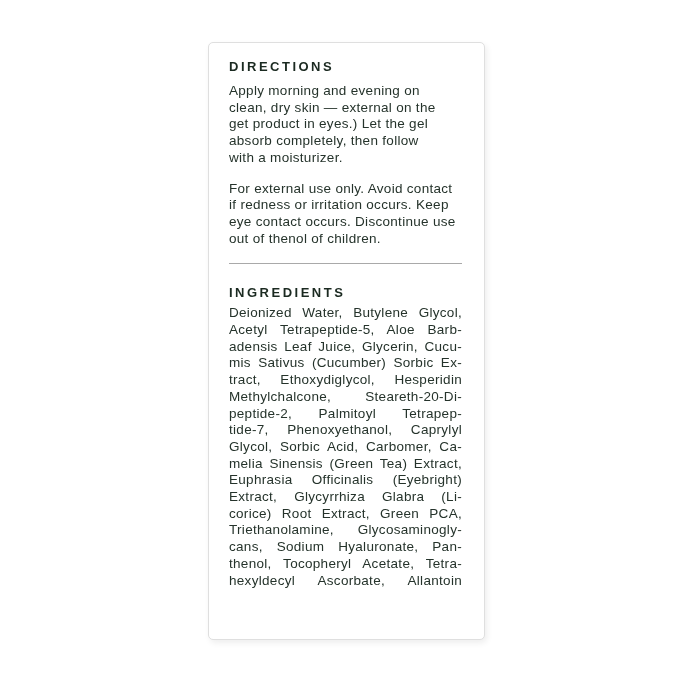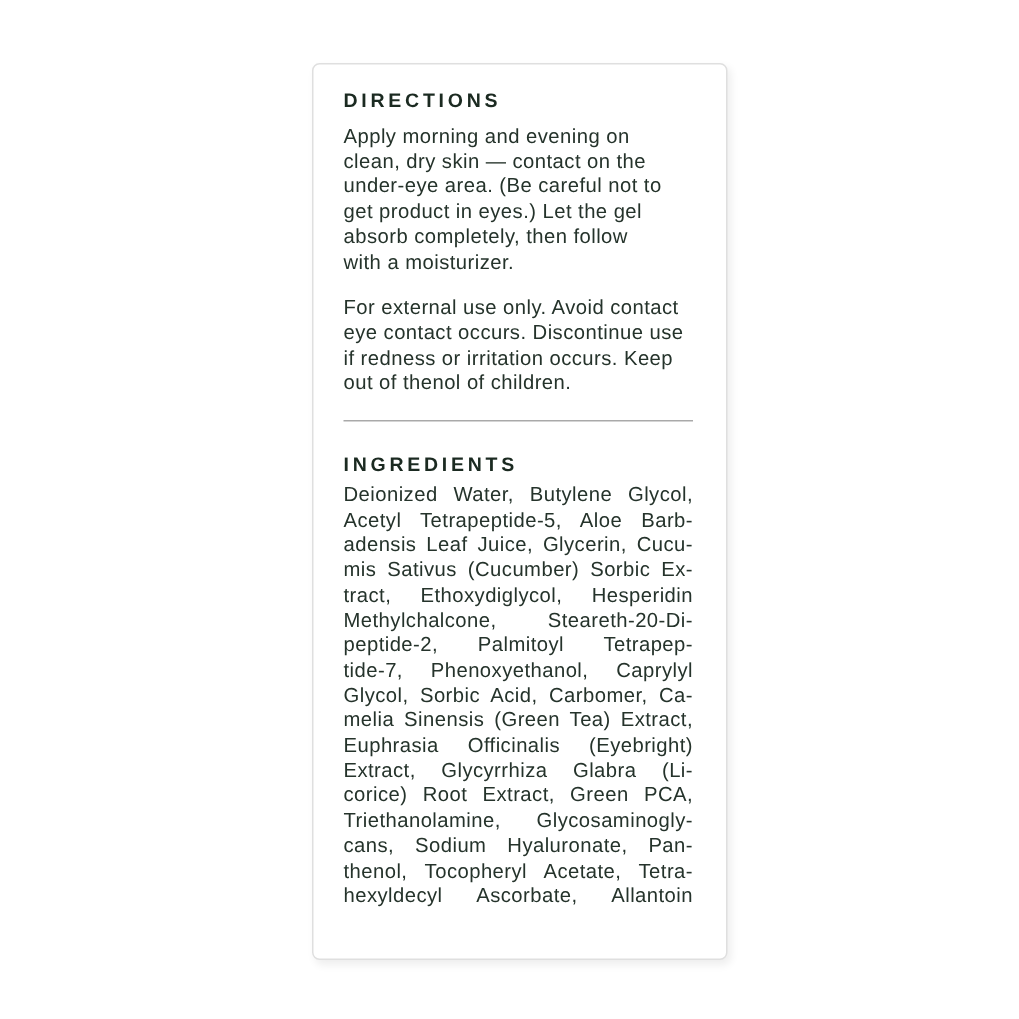--- a/index.html
+++ b/index.html
@@ -70,30 +70,29 @@
 </head>
 <body>
 
 <div class="stage">
   <div class="label-card">
 
     <div class="directions-section">
       <div class="section-heading">DIRECTIONS</div>
       <div class="para p1">
           <div class="text-line">Apply morning and evening on</div>
-          <div class="text-line">clean, dry skin — contact on the</div>
-          <div class="text-line">under-eye area. (Be careful not to</div>
+          <div class="text-line">clean, dry skin — external on the</div>
           <div class="text-line">get product in eyes.) Let the gel</div>
           <div class="text-line">absorb completely, then follow</div>
           <div class="text-line">with a moisturizer.</div>
         </div>
       <div class="para p2">
           <div class="text-line">For external use only. Avoid contact</div>
+          <div class="text-line">if redness or irritation occurs. Keep</div>
           <div class="text-line">eye contact occurs. Discontinue use</div>
-          <div class="text-line">if redness or irritation occurs. Keep</div>
           <div class="text-line">out of thenol of children.</div>
         </div>
     </div>
 
     <hr class="divider">
 
     <div class="ingredients-section">
       <div class="section-heading ingredients-heading">INGREDIENTS</div>
       <div class="ingredients-text">
           <div class="text-line">Deionized Water, Butylene Glycol,</div>

